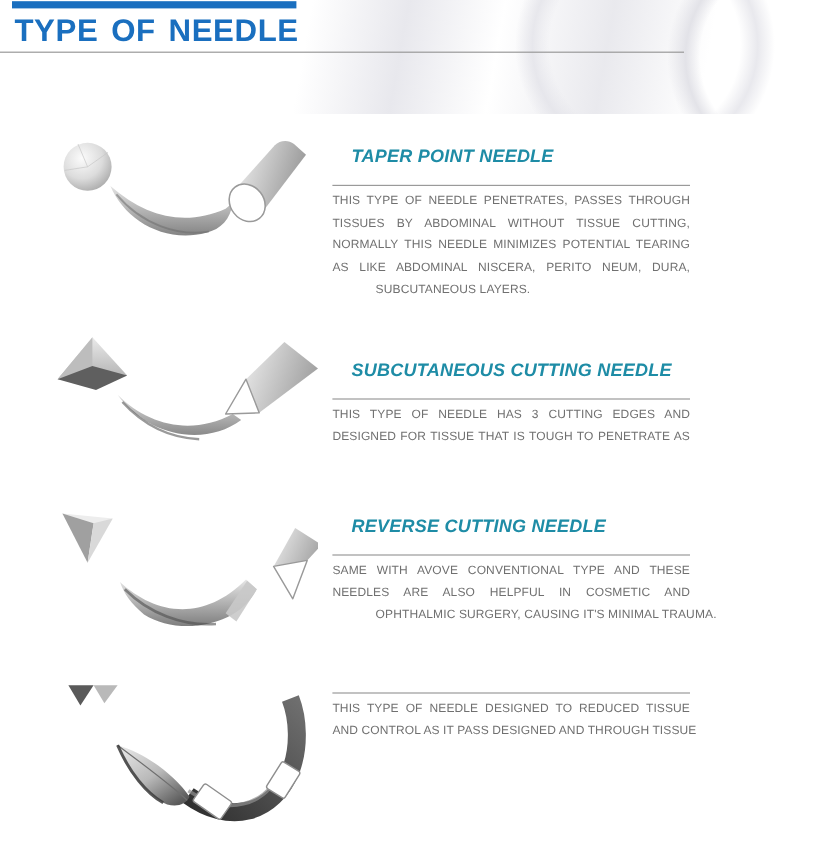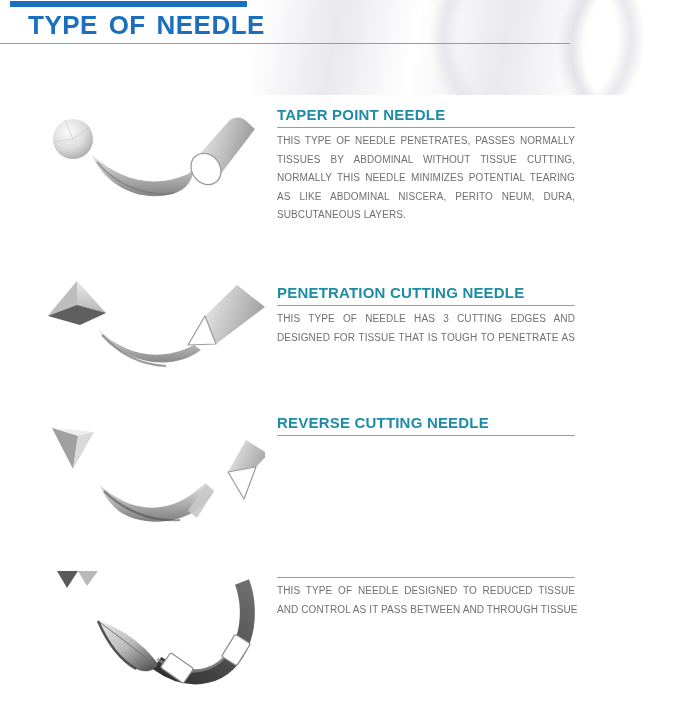--- a/index.html
+++ b/index.html
@@ -9,34 +9,34 @@
   
   .bg-area{position:absolute;top:0;left:0;width:700px;height:95px;overflow:hidden;}
   .bg-streak{position:absolute;top:0;left:180px;width:520px;height:95px;
     background:linear-gradient(100deg,rgba(232,232,237,0) 15%,rgba(228,228,234,.85) 30%,rgba(248,248,250,0) 45%,rgba(226,226,232,.75) 62%,rgba(248,248,250,0) 78%);}
   .bg-ring1{position:absolute;top:-60px;left:555px;width:215px;height:215px;border-radius:50%;
     background:radial-gradient(circle,rgba(236,236,240,0) 52%,rgba(224,224,230,.9) 60%,rgba(238,238,242,0) 70%);}
   .bg-ring2{position:absolute;top:-75px;left:425px;width:225px;height:225px;border-radius:50%;
     background:radial-gradient(circle,rgba(238,238,242,0) 50%,rgba(227,227,233,.8) 59%,rgba(242,242,246,0) 68%);}
 
   .top-bar{position:absolute;left:10px;top:1px;width:237px;height:6px;background:var(--title-blue,#1a6fbf);}
-  .page-title{position:absolute;left:28px;top:10px;margin:0;
+  .page-title{position:absolute;left:12px;top:10px;margin:0;
     font-weight:bold;font-size:26px;line-height:30px;color:var(--title-blue,#1a6fbf);
     letter-spacing:0.5px;word-spacing:3px;white-space:nowrap;}
   .title-rule{position:absolute;left:0;top:43px;width:570px;height:1px;background:var(--rule-gray,#9a9a9a);}
 
   .sec{position:absolute;left:277px;width:298px;}
   #sec1{top:107px;} #sec2{top:285px;} #sec3{top:415px;} #sec4{top:572px;}
-  .sec-title{margin:0;font-weight:bold;font-size:15px;line-height:15px;
-    color:var(--section-teal,#1e8ca6);letter-spacing:0.2px;white-space:nowrap;}
+  .sec-title{margin:16px;font-weight:bold;font-size:15px;line-height:15px;
+    color:var(--section-teal,#1e8ca6);letter-spacing:0.2px;white-space:nowrap;font-style:italic;}
   .sec-rule{height:1px;background:var(--rule-gray,#9a9a9a);margin-top:5px;}
   .sec-body{margin-top:4px;}
   .bl{font-size:10px;line-height:18.5px;color:var(--body-gray,#707070);
     letter-spacing:0.1px;white-space:nowrap;text-align:justify;text-align-last:justify;}
-  .bl.last{text-align-last:left;}
+  .bl.last{text-align-last:left;margin-left:36px;}
 
   .illus{position:absolute;margin:0;}
   #illus1{left:40px;top:113px;} #illus2{left:40px;top:279px;}
   #illus3{left:40px;top:423px;} #illus4{left:50px;top:566px;}
 </style>
 </head>
 <body>
 
 <div class="page">
 
@@ -151,43 +151,48 @@
       <path d="M48,55 C58,78 72,95 86,103" stroke="#3c3c3c" stroke-width="2.5" fill="none" opacity="0.85"></path>
       <path d="M7,5 L28,5 L17,22 Z" fill="#5a5a5a"></path>
       <path d="M28,5 L48,5 L37,20 Z" fill="#b9b9b9"></path>
     </svg>
   </figure>
 
   <section class="sec" id="sec1">
     <h2 class="sec-title">TAPER POINT NEEDLE</h2>
     <div class="sec-rule"></div>
     <div class="sec-body">
-      <div class="bl">THIS TYPE OF NEEDLE PENETRATES, PASSES NORMALLY</div>
+      <div class="bl">THIS TYPE OF NEEDLE PENETRATES, PASSES THROUGH</div>
       <div class="bl">TISSUES BY ABDOMINAL WITHOUT TISSUE CUTTING,</div>
       <div class="bl">NORMALLY THIS NEEDLE MINIMIZES POTENTIAL TEARING</div>
       <div class="bl">AS LIKE ABDOMINAL NISCERA, PERITO NEUM, DURA,</div>
       <div class="bl last">SUBCUTANEOUS LAYERS.</div>
     </div>
   </section>
 
   <section class="sec" id="sec2">
-    <h2 class="sec-title">PENETRATION CUTTING NEEDLE</h2>
+    <h2 class="sec-title">SUBCUTANEOUS CUTTING NEEDLE</h2>
     <div class="sec-rule"></div>
     <div class="sec-body">
       <div class="bl">THIS TYPE OF NEEDLE HAS 3 CUTTING EDGES AND</div>
       <div class="bl">DESIGNED FOR TISSUE THAT IS TOUGH TO PENETRATE AS</div>
     </div>
   </section>
 
   <section class="sec" id="sec3">
     <h2 class="sec-title">REVERSE CUTTING NEEDLE</h2>
     <div class="sec-rule"></div>
+    <div class="sec-body">
+      <div class="bl">SAME WITH AVOVE CONVENTIONAL TYPE AND THESE</div>
+      <div class="bl">NEEDLES ARE ALSO HELPFUL IN COSMETIC AND</div>
+      <div class="bl last">OPHTHALMIC SURGERY, CAUSING IT'S MINIMAL TRAUMA.</div>
+    </div>
   </section>
 
   <section class="sec" id="sec4">
     <div class="sec-rule"></div>
     <div class="sec-body">
       <div class="bl">THIS TYPE OF NEEDLE DESIGNED TO REDUCED TISSUE</div>
-      <div class="bl">AND CONTROL AS IT PASS BETWEEN AND THROUGH TISSUE</div>
+      <div class="bl">AND CONTROL AS IT PASS DESIGNED AND THROUGH TISSUE</div>
     </div>
   </section>
 
 </div>
 
 </body></html>

